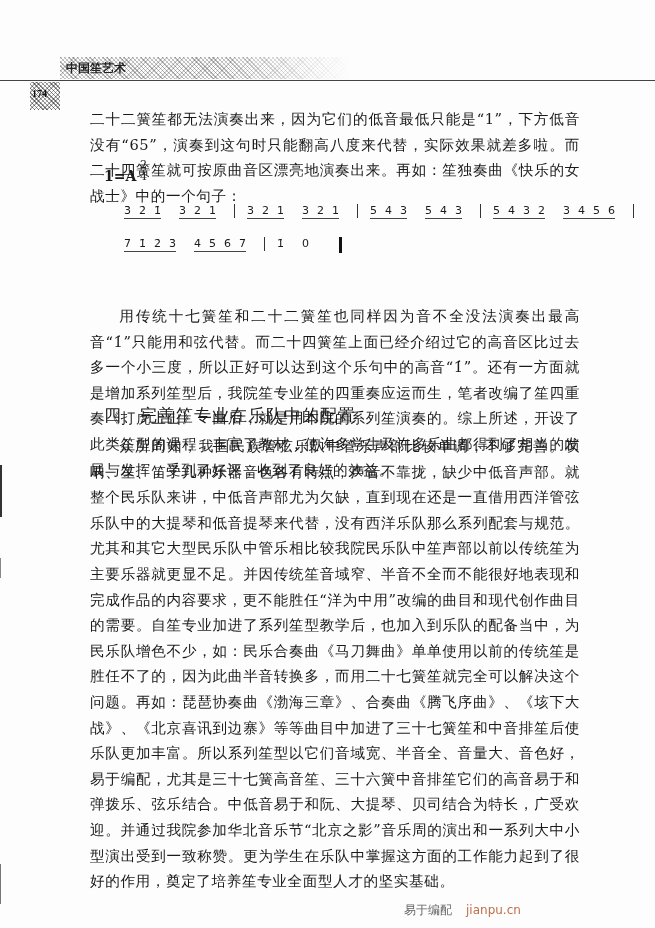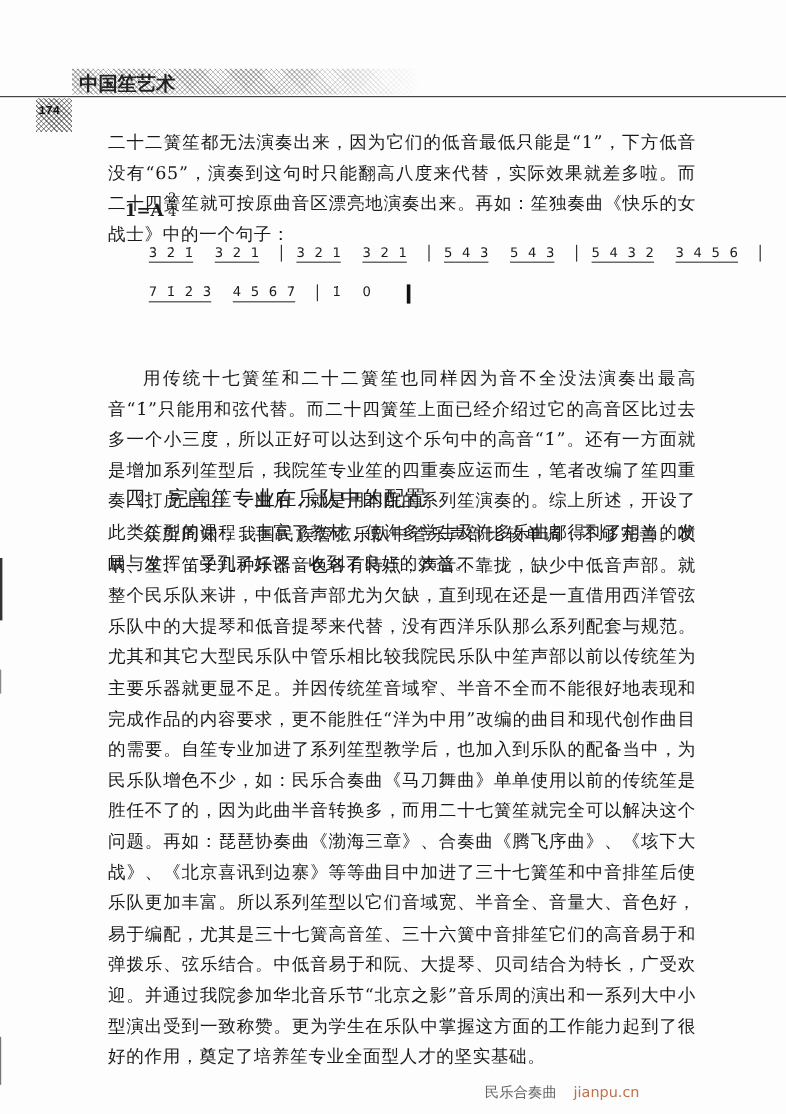--- a/index.html
+++ b/index.html
@@ -10,36 +10,36 @@
   }
   .header-band {
     position: absolute; left: 60px; top: 57px; width: 290px; height: 22px;
     background:
       repeating-linear-gradient(45deg, rgba(0,0,0,0.28) 0 1px, transparent 1px 3px),
       repeating-linear-gradient(-45deg, rgba(0,0,0,0.18) 0 1px, transparent 1px 3px);
     -webkit-mask-image: linear-gradient(to right, #000 0%, #000 55%, transparent 100%);
             mask-image: linear-gradient(to right, #000 0%, #000 55%, transparent 100%);
   }
   .header-title {
-    position: absolute; left: 66px; top: 60px; font-size: 16px; font-weight: bold;
+    position: absolute; left: 66px; top: 60px; font-size: 12px; font-weight: bold;
     color: #222; letter-spacing: 0px;
     font-family: "DejaVu Sans", "Liberation Sans", sans-serif;
   }
   .header-rule {
     position: absolute; left: 0; top: 80px; width: 655px; height: 1px; background: #444;
   }
   .page-no-box {
     position: absolute; left: 30px; top: 82px; width: 30px; height: 28px;
     background:
       repeating-linear-gradient(45deg, rgba(0,0,0,0.45) 0 1px, transparent 1px 3px),
       repeating-linear-gradient(-45deg, rgba(0,0,0,0.3) 0 1px, transparent 1px 3px);
   }
   .page-no {
     position: absolute; left: 32px; top: 88px; font-size: 10px; font-weight: bold;
-    color: #111; font-family: Liberation Mono, monospace;
+    color: #111; font-family: Liberation Serif, serif;
   }
   .text {
     position: absolute; left: 90px; width: 490px;
     font-size: 14.6px; line-height: 25.6px; letter-spacing: 0.6px;
     text-align: justify; text-align-last: left;
   }
   .p1 { top: 86px; margin-top: 20px; }
   .p2 { top: 259px; text-indent: 2em; margin-top: 44px; }
   .p3 { top: 433px; text-indent: 2em; }
   .section-heading {
@@ -162,14 +162,14 @@
 
 <div class="section-heading">四、完善笙专业在乐队中的配置</div>
 
 <div class="text p3">众所周知，我国民族管弦乐队中管乐声部比较单调，不够完善。唢呐、笙、笛子几种乐器音色各有特点，声音不靠拢，缺少中低音声部。就整个民乐队来讲，中低音声部尤为欠缺，直到现在还是一直借用西洋管弦乐队中的大提琴和低音提琴来代替，没有西洋乐队那么系列配套与规范。尤其和其它大型民乐队中管乐相比较我院民乐队中笙声部以前以传统笙为主要乐器就更显不足。并因传统笙音域窄、半音不全而不能很好地表现和完成作品的内容要求，更不能胜任“洋为中用”改编的曲目和现代创作曲目的需要。自笙专业加进了系列笙型教学后，也加入到乐队的配备当中，为民乐队增色不少，如：民乐合奏曲《马刀舞曲》单单使用以前的传统笙是胜任不了的，因为此曲半音转换多，而用二十七簧笙就完全可以解决这个问题。再如：琵琶协奏曲《渤海三章》、合奏曲《腾飞序曲》、《垓下大战》、《北京喜讯到边寨》等等曲目中加进了三十七簧笙和中音排笙后使乐队更加丰富。所以系列笙型以它们音域宽、半音全、音量大、音色好，易于编配，尤其是三十七簧高音笙、三十六簧中音排笙它们的高音易于和弹拨乐、弦乐结合。中低音易于和阮、大提琴、贝司结合为特长，广受欢迎。并通过我院参加华北音乐节“北京之影”音乐周的演出和一系列大中小型演出受到一致称赞。更为学生在乐队中掌握这方面的工作能力起到了很好的作用，奠定了培养笙专业全面型人才的坚实基础。</div>
 
 <div class="left-edge" style="top:465px;height:52px;"></div>
 <div class="left-edge" style="top:558px;height:20px;background:#888;width:1px;"></div>
 <div class="left-edge" style="top:864px;height:40px;background:#777;width:1px;"></div>
 
 <div class="watermark">
-  <span>民乐合奏曲</span><span class="domain">jianpu.cn</span>
+  <span>易于编配</span><span class="domain">jianpu.cn</span>
 </div>
 
 </body></html>

